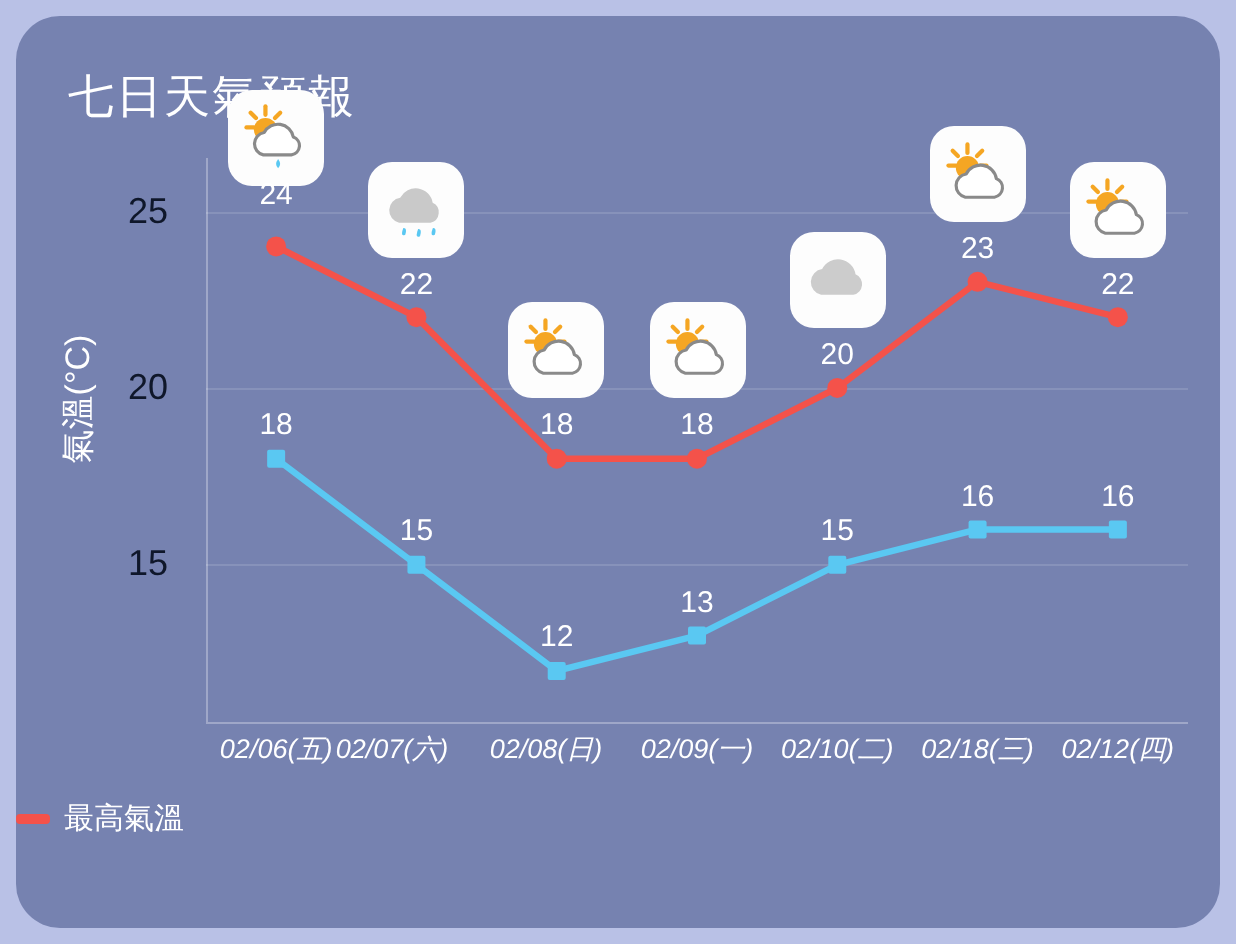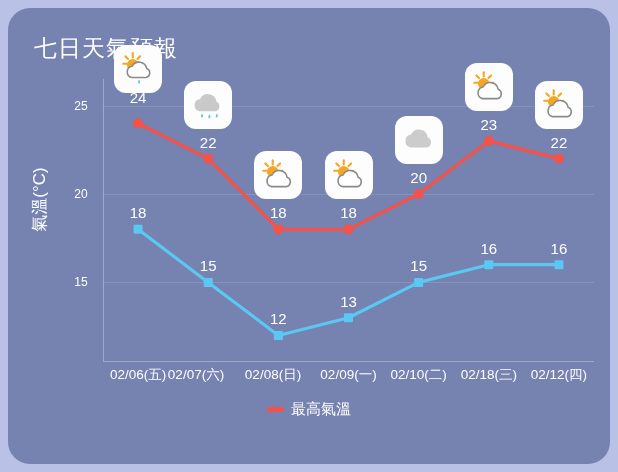--- a/index.html
+++ b/index.html
@@ -38,23 +38,23 @@
     transform-origin: center center;
     text-align: center;
     font-size: 17px;
     color: #ffffff;
     white-space: nowrap;
   }
   .ytick {
     position: absolute;
     left: 56px;
     width: 34px;
-    text-align: center;
-    font-size: 12px;
-    color: #ffffff;
+    text-align: left;
+    font-size: 18px;
+    color: #0f172a;
     transform: translateY(-50%);
   }
   .gridline {
     position: absolute;
     left: 95px; right: 16px;
     height: 1px;
     background: rgba(255,255,255,0.13);
   }
   #plotarea {
     position: absolute;
@@ -88,26 +88,27 @@
     left: 95px; top: 358px;
     right: 0; height: 22px;
   }
   .xtick {
     position: absolute;
     top: 0;
     font-size: 13.5px;
     color: #ffffff;
     transform: translateX(-50%);
     white-space: nowrap;
+    font-style: italic;
   }
   
   #legend {
     position: absolute;
     left: 0; right: 0; top: 392px;
-    display: flex; justify-content: center; align-items: center; gap: 14px;
+    display: flex; align-items: center; gap: 14px;
   }
   .lg-item { display: flex; align-items: center; gap: 7px; }
   .lg-swatch { width: 17px; height: 5px; border-radius: 2px; display: block; }
   .lg-text { font-size: 15px; color: #ffffff; white-space: nowrap; }
   #footer {
     position: absolute;
     left: 0; right: 0; top: 420px;
     text-align: center;
     font-size: 19px;
     color: #ffffff;

